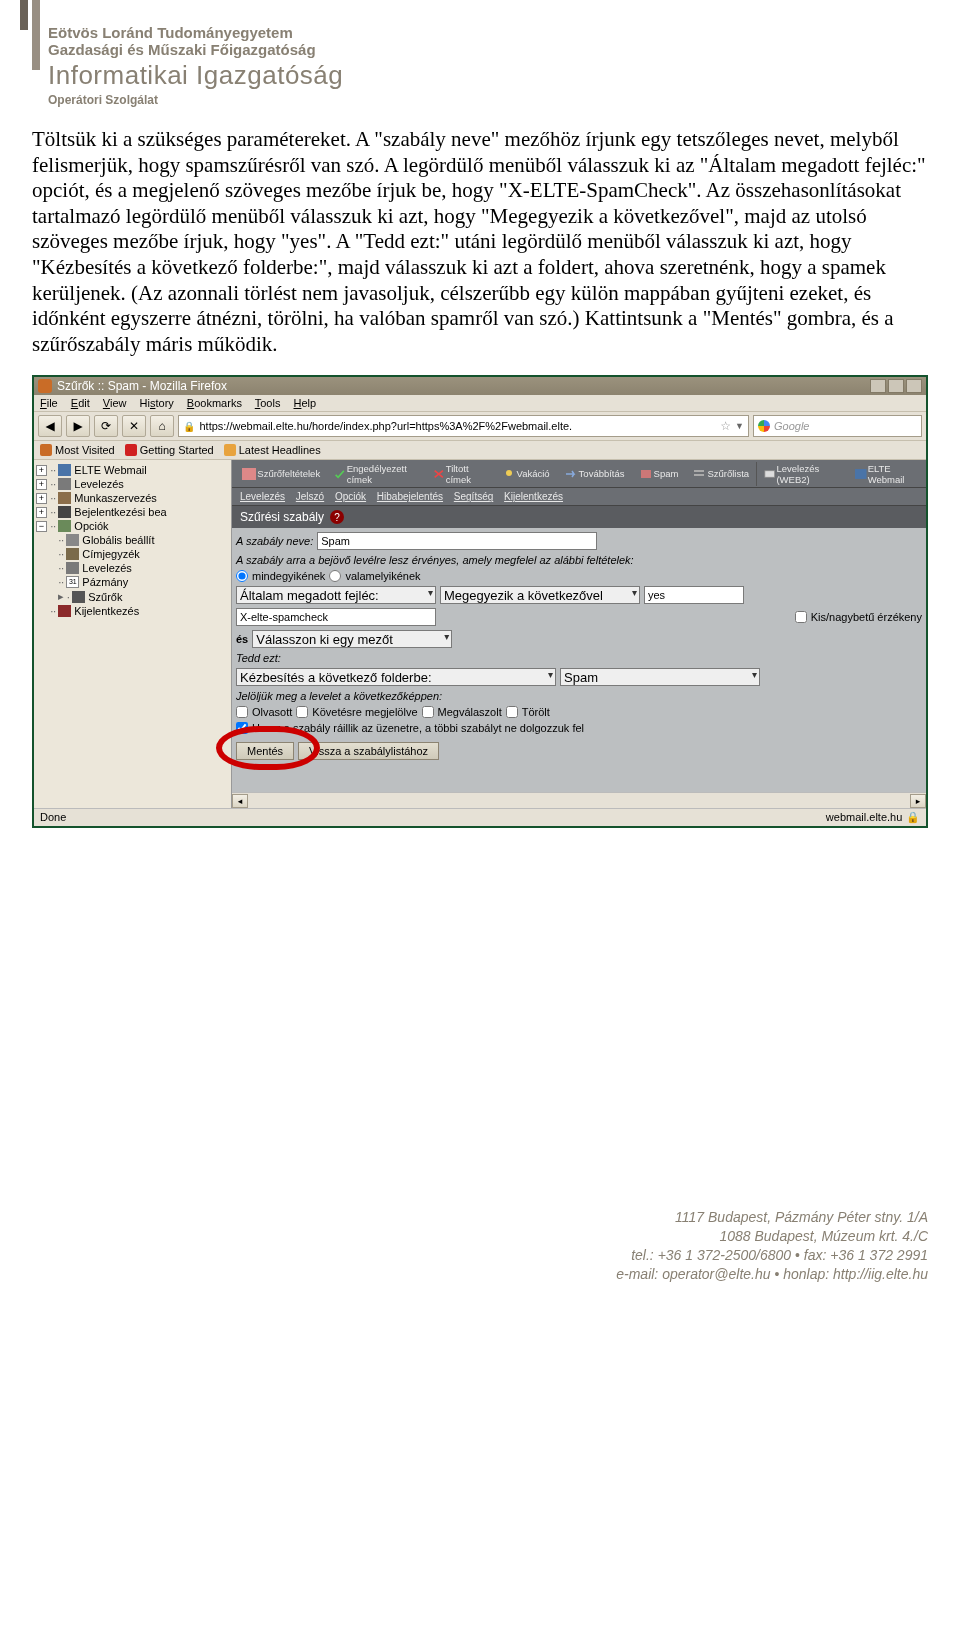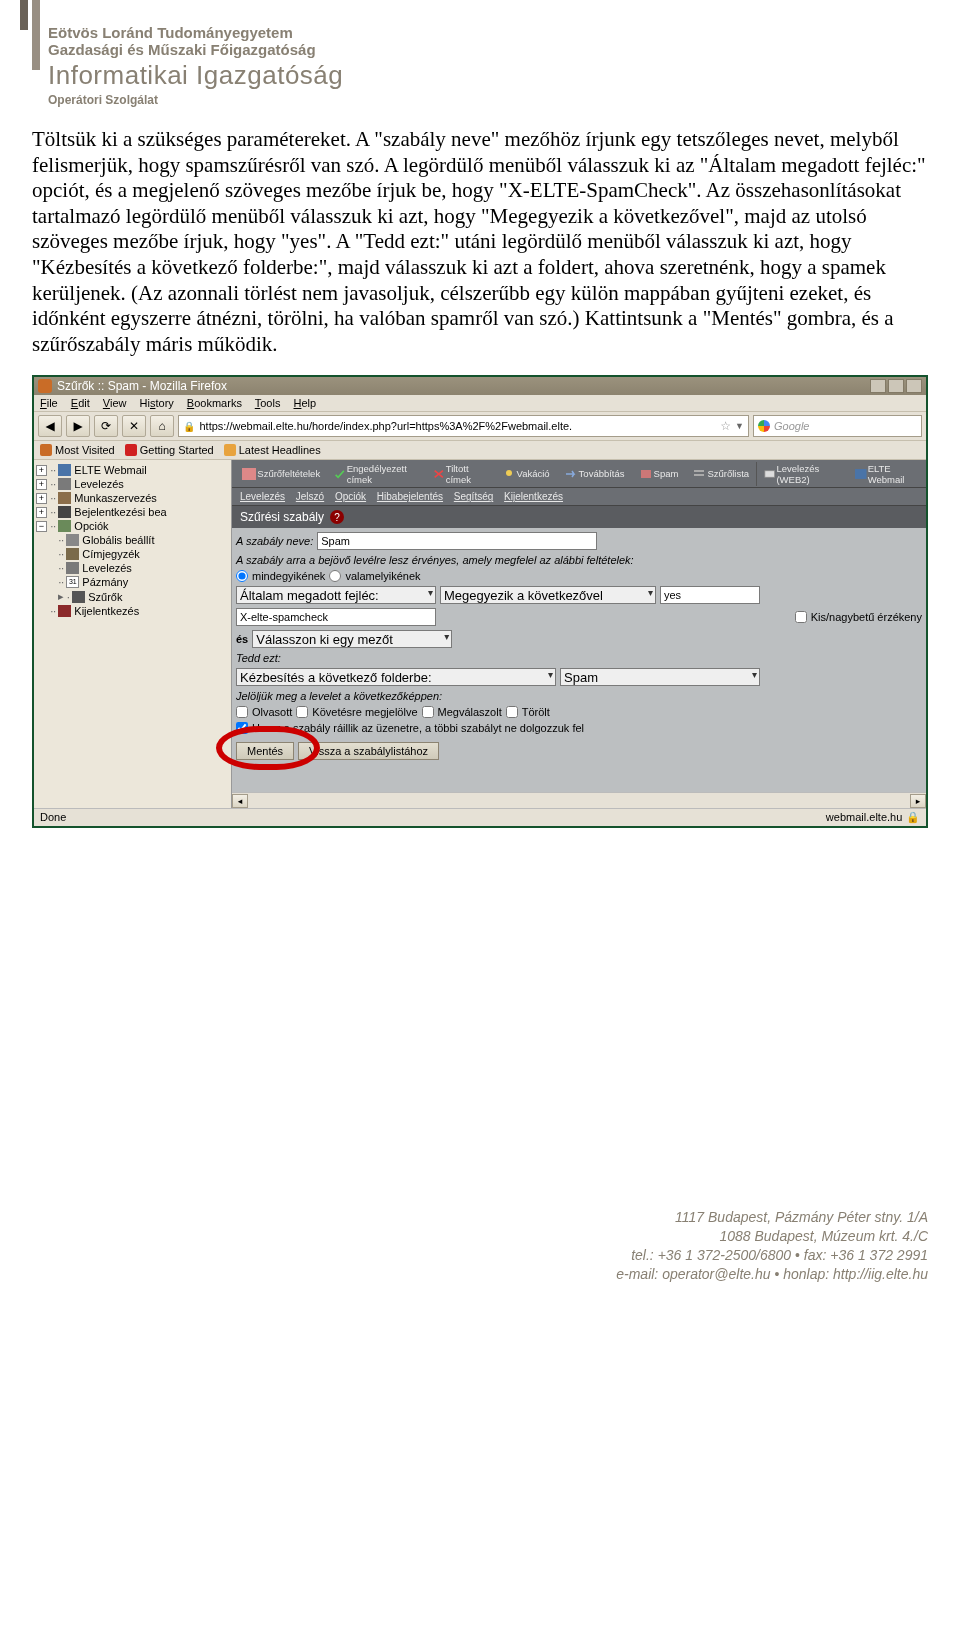--- a/index.html
+++ b/index.html
@@ -288,21 +288,21 @@
               <em>A szabály arra a bejövő levélre lesz érvényes, amely megfelel az alábbi feltételek:</em>
             </div>
           <div class="formrow">
             <input type="radio" class="radio" checked="" style="">
               <span>mindegyikének</span>
             <input type="radio" class="radio" style="">
               <span>valamelyikének</span>
           </div>
           <div class="formrow">
             <span class="selwrap"><select class="tselect" style="width:200px"><option>Általam megadott fejléc:</option></select></span>
-            <span class="selwrap"><select class="tselect" style="width:216px"><option>Megegyezik a következővel</option></select></span>
+            <span class="selwrap"><select class="tselect" style="width:200px"><option>Megegyezik a következővel</option></select></span>
             <input class="tinput" style="width: 100px;" value="yes">
           </div>
           <div class="formrow">
             <input class="tinput" style="width: 200px;" value="X-elte-spamcheck">
             <span style="flex:1"></span>
             <input type="checkbox" class="cbx" style="">
             <span>Kis/nagybetű érzékeny</span>
           </div>
           <div class="formrow">
             <b>és</b>

